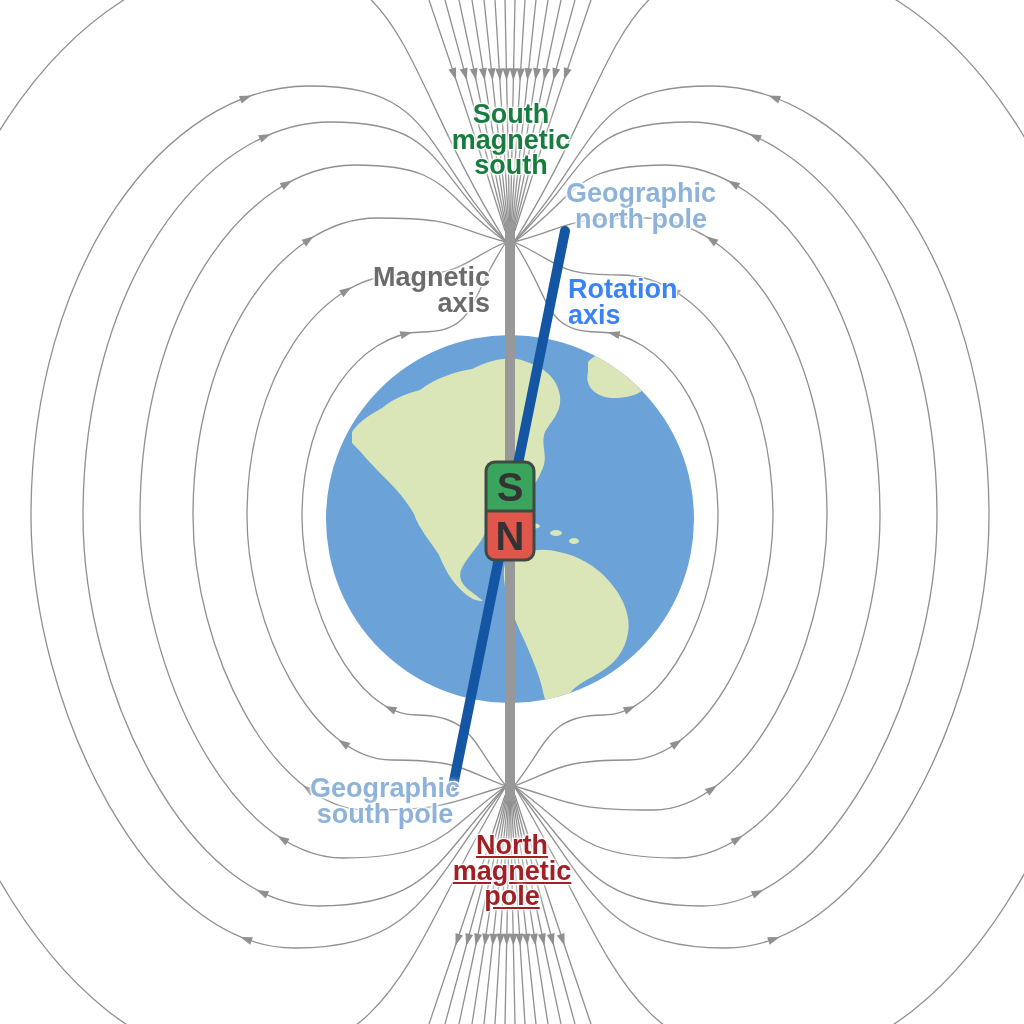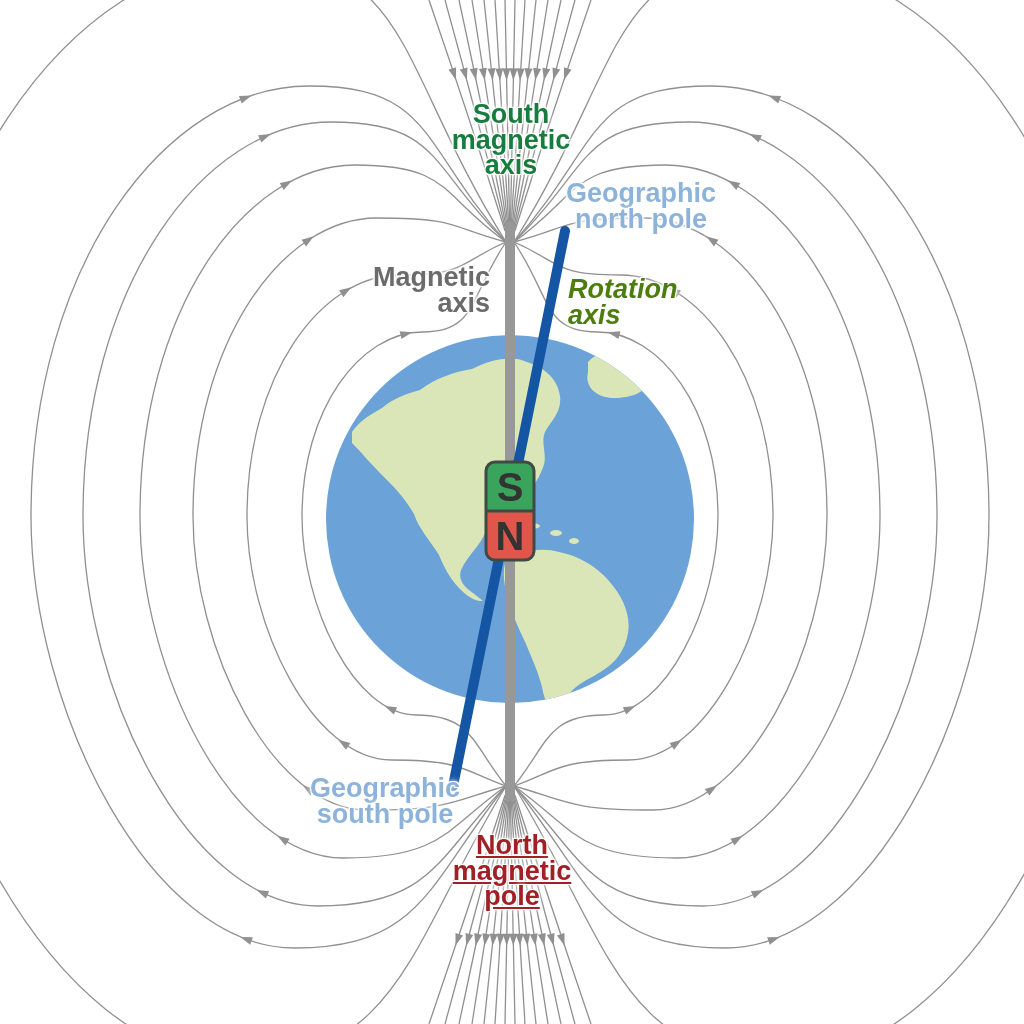--- a/index.html
+++ b/index.html
@@ -189,29 +189,29 @@
       </g>
       <line x1="486" y1="511" x2="534" y2="511" stroke-width="3" stroke="#3e4a44"></line>
       <rect x="486" y="462" width="48" height="98" rx="9" fill="none" stroke-width="3" stroke="#3e4a44"></rect>
       <text x="510" y="501" text-anchor="middle" font-size="40" font-weight="bold" font-family="Liberation Sans, sans-serif" fill="#333333">S</text>
       <text x="510" y="550" text-anchor="middle" font-size="40" font-weight="bold" font-family="Liberation Sans, sans-serif" fill="#333333">N</text>
     </g>
   </svg>
 
   <div class="lbl center" style="left: 511px; top: 102px; color: rgb(23, 125, 62);">South
 magnetic
-axis</div>
+south</div>
 
   <div class="lbl center" style="left: 641px; top: 181px; color: rgb(141, 179, 218);">Geographic
 north pole</div>
 
   <div class="lbl right" style="right: 534px; top: 265px; color: rgb(107, 107, 107);">Magnetic
 axis</div>
 
-  <div class="lbl left" style="left: 568px; top: 277px; color: #4d7c0f; font-style: italic;">Rotation
+  <div class="lbl left" style="left: 568px; top: 277px; color: #3b82f6;">Rotation
 axis</div>
 
   <div class="lbl center" style="left: 385px; top: 776px; color: rgb(141, 179, 218);">Geographic
 south pole</div>
 
   <div class="lbl center" style="left: 512px; top: 833px; color: rgb(160, 32, 37); text-decoration: underline;">North
 magnetic
 pole</div>
 </div>
 

